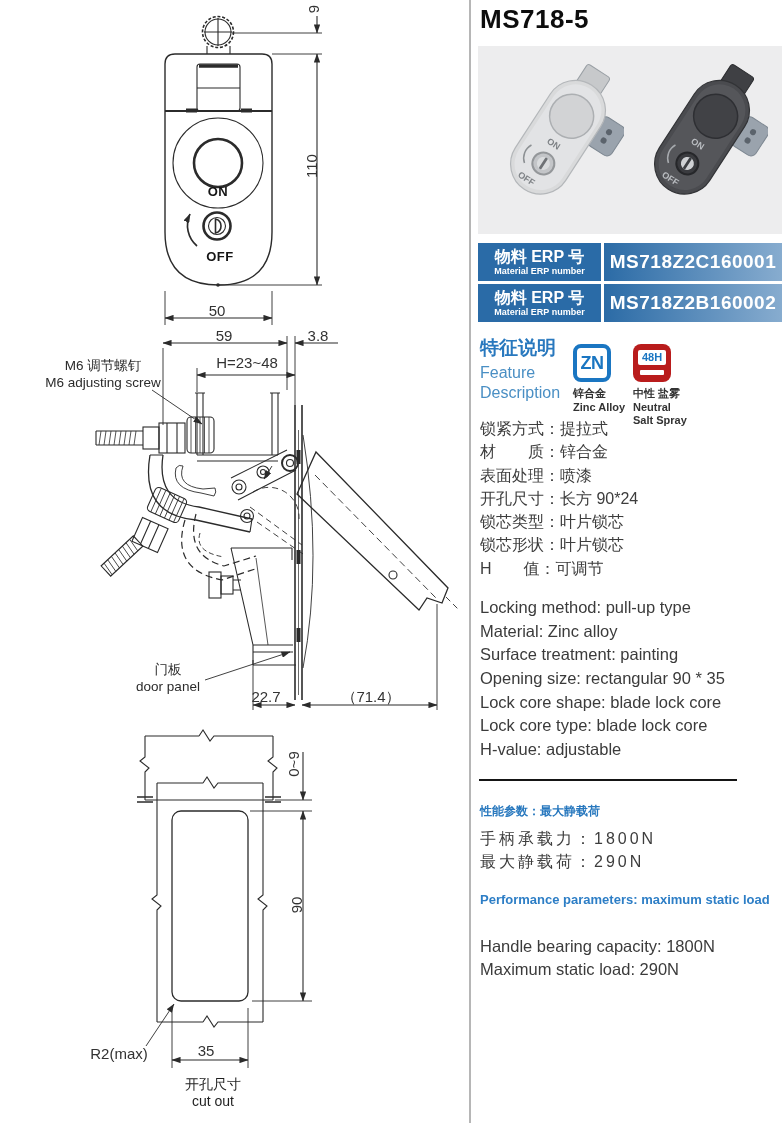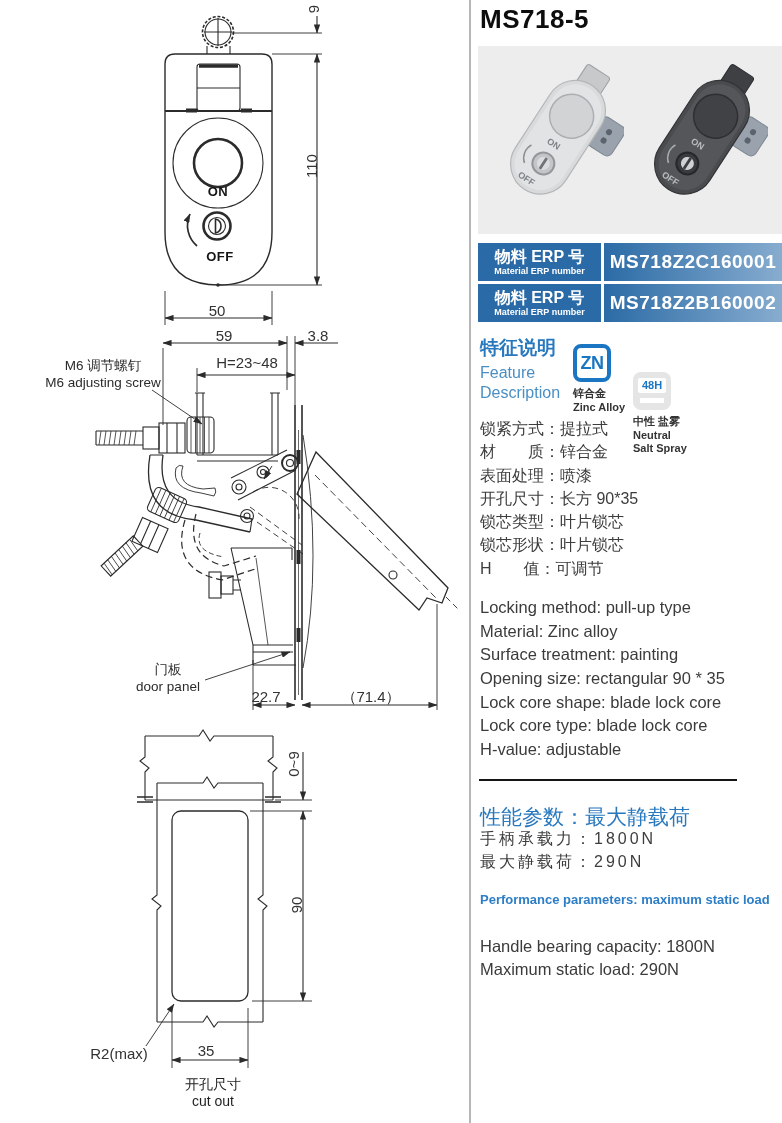--- a/index.html
+++ b/index.html
@@ -40,36 +40,36 @@
                display:flex; align-items:center; justify-content:center; }
 
   .feature { position:absolute; left:478px; top:333px; width:304px; height:102px; }
   .feature-cn { position:absolute; left:2px; top:2px; font-size:19px; font-weight:bold; color:#2878be; }
   .feature-en { position:absolute; left:2px; top:30px; font-size:16px; color:#4a8fc4; line-height:20px; }
   .badge { position:absolute; top:11px; width:60px; }
   .badge.bg1 { left:95px; } .badge.bg2 { left:155px; }
   .badge-box { width:38px; height:38px; border-radius:8px; }
   .badge-box.zn { background:#fff; border:4px solid #1a76c2; color:#1a76c2; font-weight:bold;
                   font-size:18px; letter-spacing:-.5px; display:flex; align-items:center; justify-content:center; }
-  .badge-box.b48 { background:#e5e5e5; position:relative;margin-top:28px; }
+  .badge-box.b48 { background:#b91c1c; position:relative; }
   .b48 .inner { position:absolute; left:5px; top:6px; width:28px; height:15px; background:#fff;
                 border-radius:2px; color:#1a76c2; font-size:11px; font-weight:bold;
                 text-align:center; line-height:15px; }
   .b48 .bar { position:absolute; left:7px; top:26px; width:24px; height:5px; background:#fff; border-radius:1px; }
   .badge .lab-cn { font-size:11px; font-weight:600; color:#333; margin-top:4px; white-space:nowrap; }
   .badge .lab-en { font-size:11px; font-weight:bold; color:#333; line-height:13px; white-space:nowrap; }
 
   .specs-cn { position:absolute; left:480px; top:417px; font-size:16px; color:#3d3d3d; }
   .specs-cn div { height:23.3px; line-height:23.3px; white-space:pre; }
   .specs-en { position:absolute; left:480px; top:596px; font-size:16.5px; color:#3b3b3b; }
   .specs-en div { height:23.7px; line-height:23.7px; white-space:pre; }
 
   .hdiv { position:absolute; left:479px; top:779px; width:258px; height:2px; background:#151515; }
 
-  .perf-cn-title { position:absolute; left:480px; top:803px; font-size:21px; font-weight:normal; color:#2878be; }
+  .perf-cn-title { position:absolute; left:480px; top:803px; font-size:12px; font-weight:bold; color:#2878be; }
   .perf-cn-1 { position:absolute; left:480px; top:829px; font-size:16px; color:#3d3d3d; letter-spacing:3px; }
   .perf-cn-2 { position:absolute; left:480px; top:852px; font-size:16px; color:#3d3d3d; letter-spacing:3px; }
   .perf-en-title { position:absolute; left:480px; top:888px; width:295px; font-size:13px;
                    font-weight:600; color:#2d7ec6; line-height:24px; }
   .perf-en-1 { position:absolute; left:480px; top:937px; font-size:16.5px; color:#3b3b3b; }
   .perf-en-2 { position:absolute; left:480px; top:960px; font-size:16.5px; color:#3b3b3b; }
 </style>
 </head>
 <body>
 
@@ -325,21 +325,21 @@
       <div class="lab-cn">中性 盐雾</div>
       <div class="lab-en">Neutral</div>
       <div class="lab-en">Salt Spray</div>
     </div>
   </div>
 
   <div class="specs-cn">
     <div>锁紧方式：提拉式</div>
     <div>材　　质：锌合金</div>
     <div>表面处理：喷漆</div>
-    <div>开孔尺寸：长方 90*35</div>
+    <div>开孔尺寸：长方 90*24</div>
     <div>锁芯类型：叶片锁芯</div>
     <div>锁芯形状：叶片锁芯</div>
     <div>H　　值：可调节</div>
   </div>
 
   <div class="specs-en">
     <div>Locking method: pull-up type</div>
     <div>Material: Zinc alloy</div>
     <div>Surface treatment: painting</div>
     <div>Opening size: rectangular 90 * 35</div>

